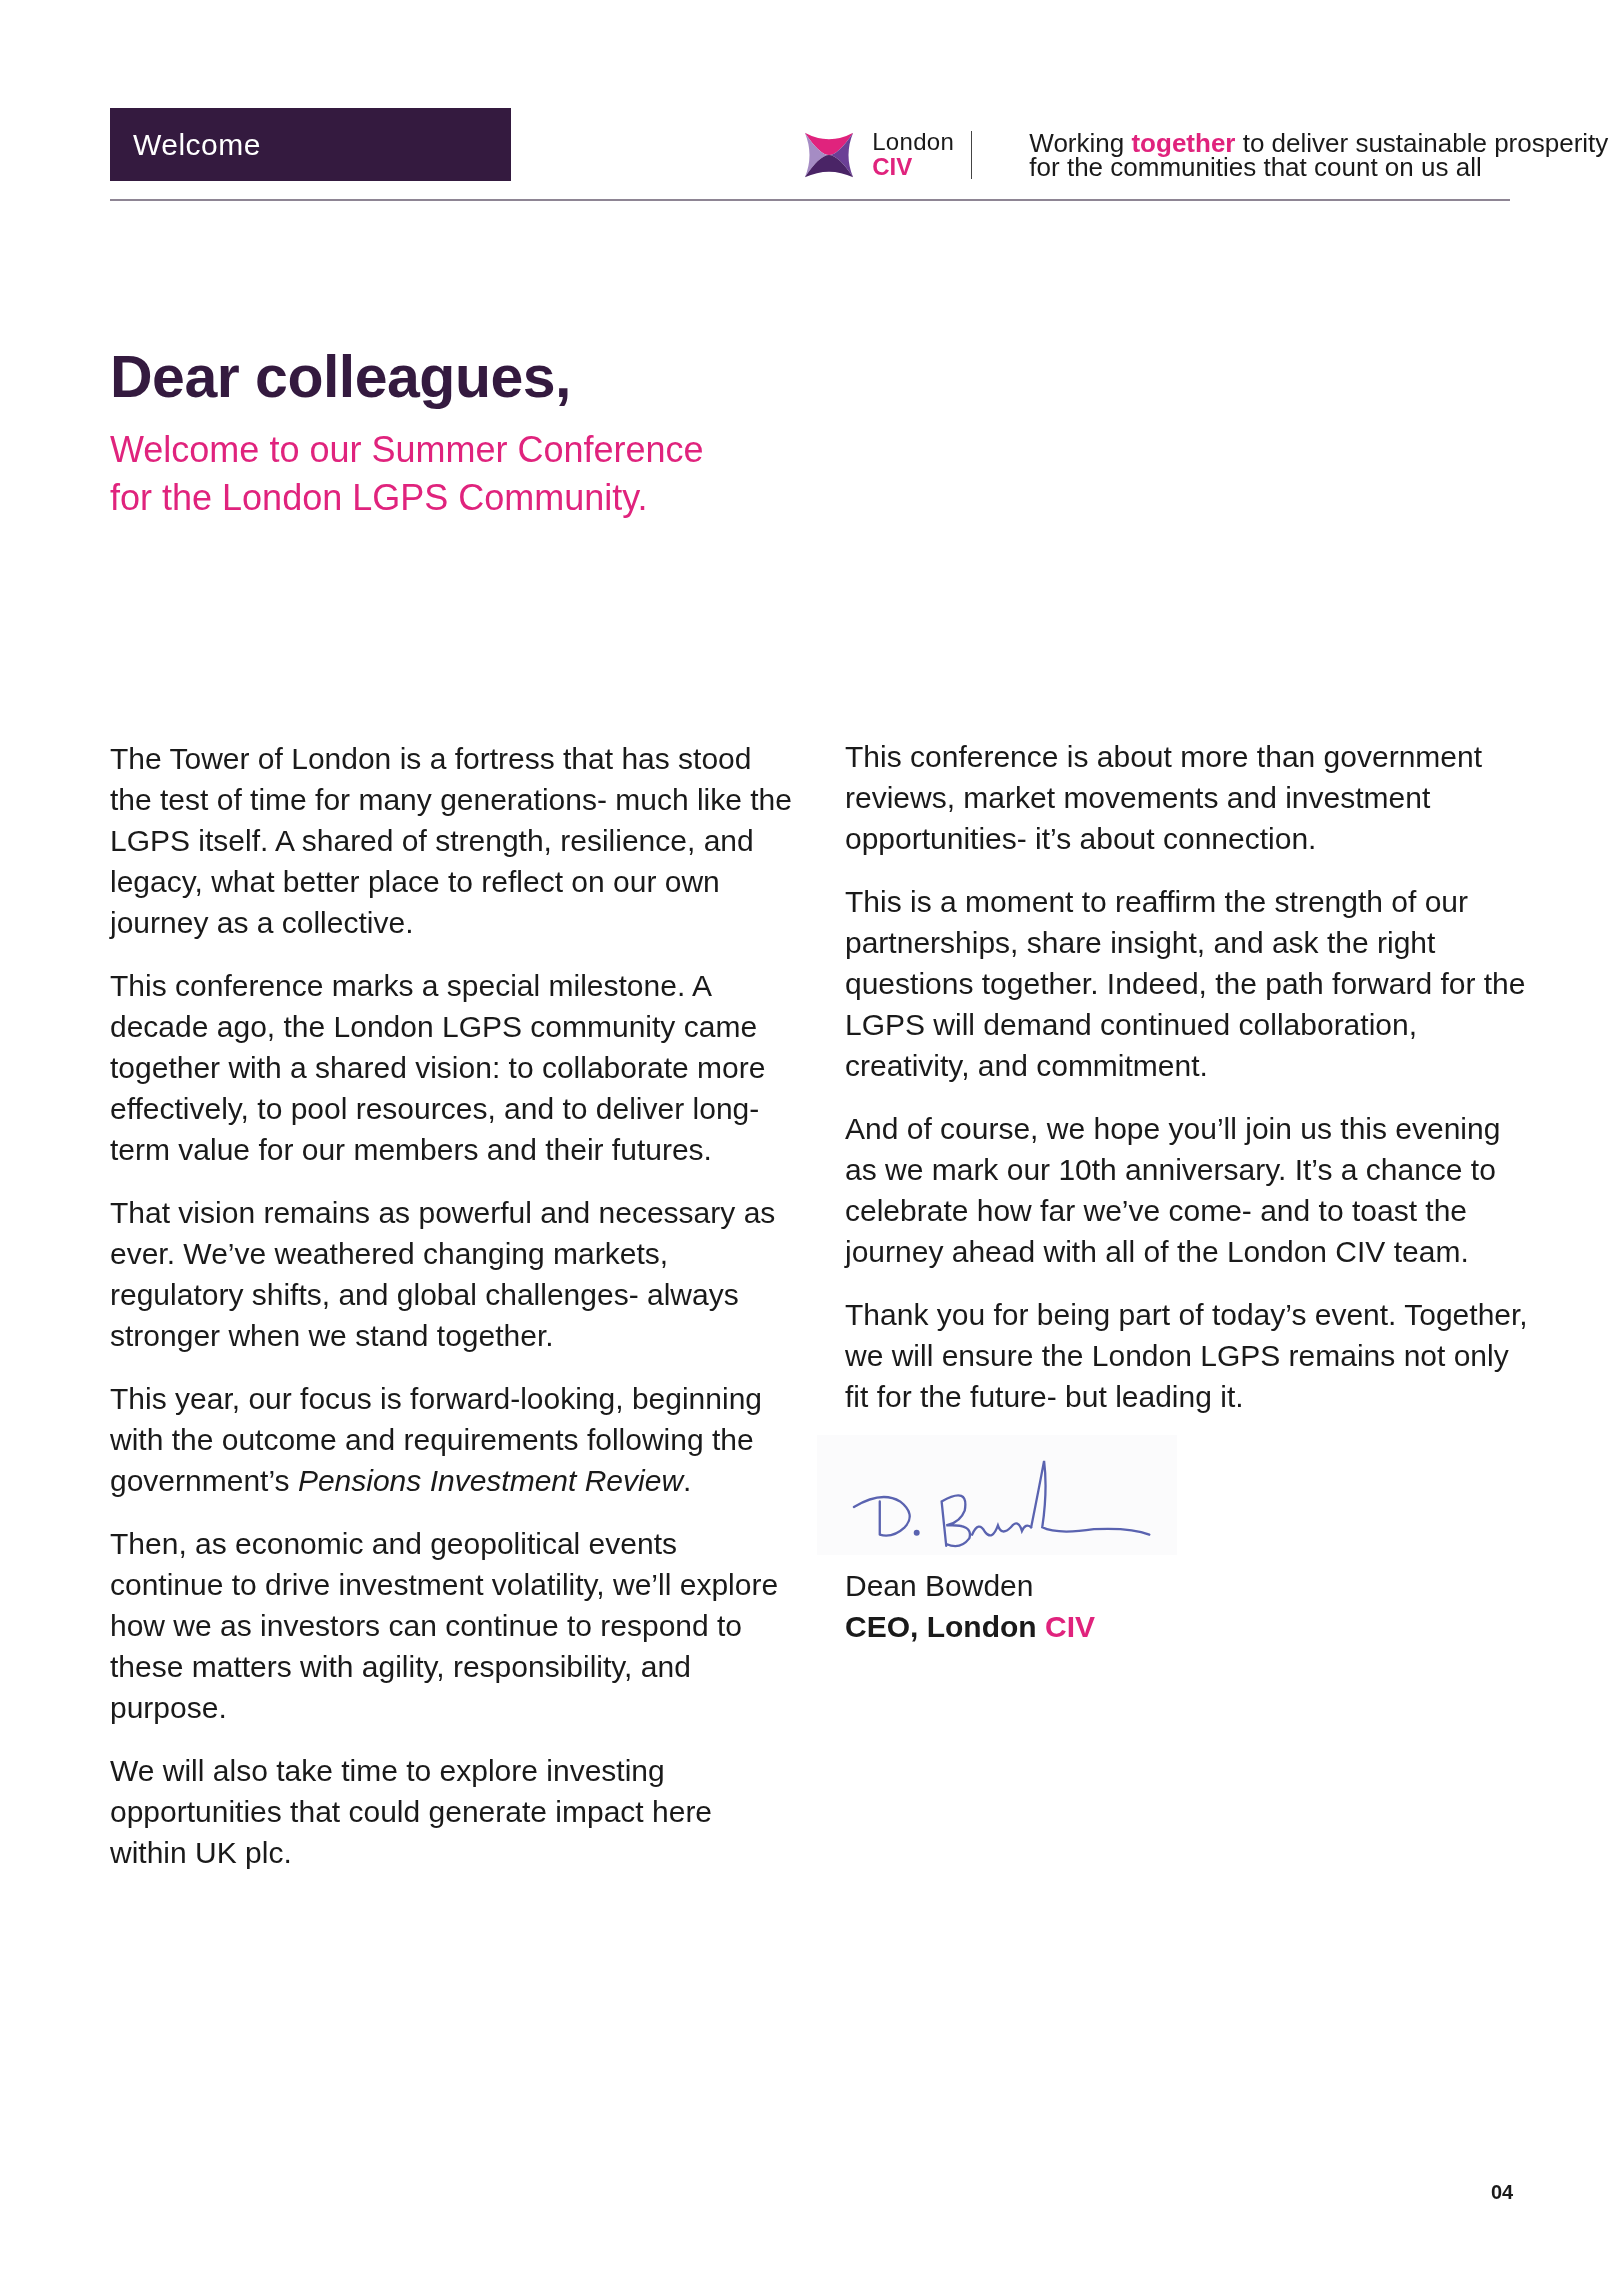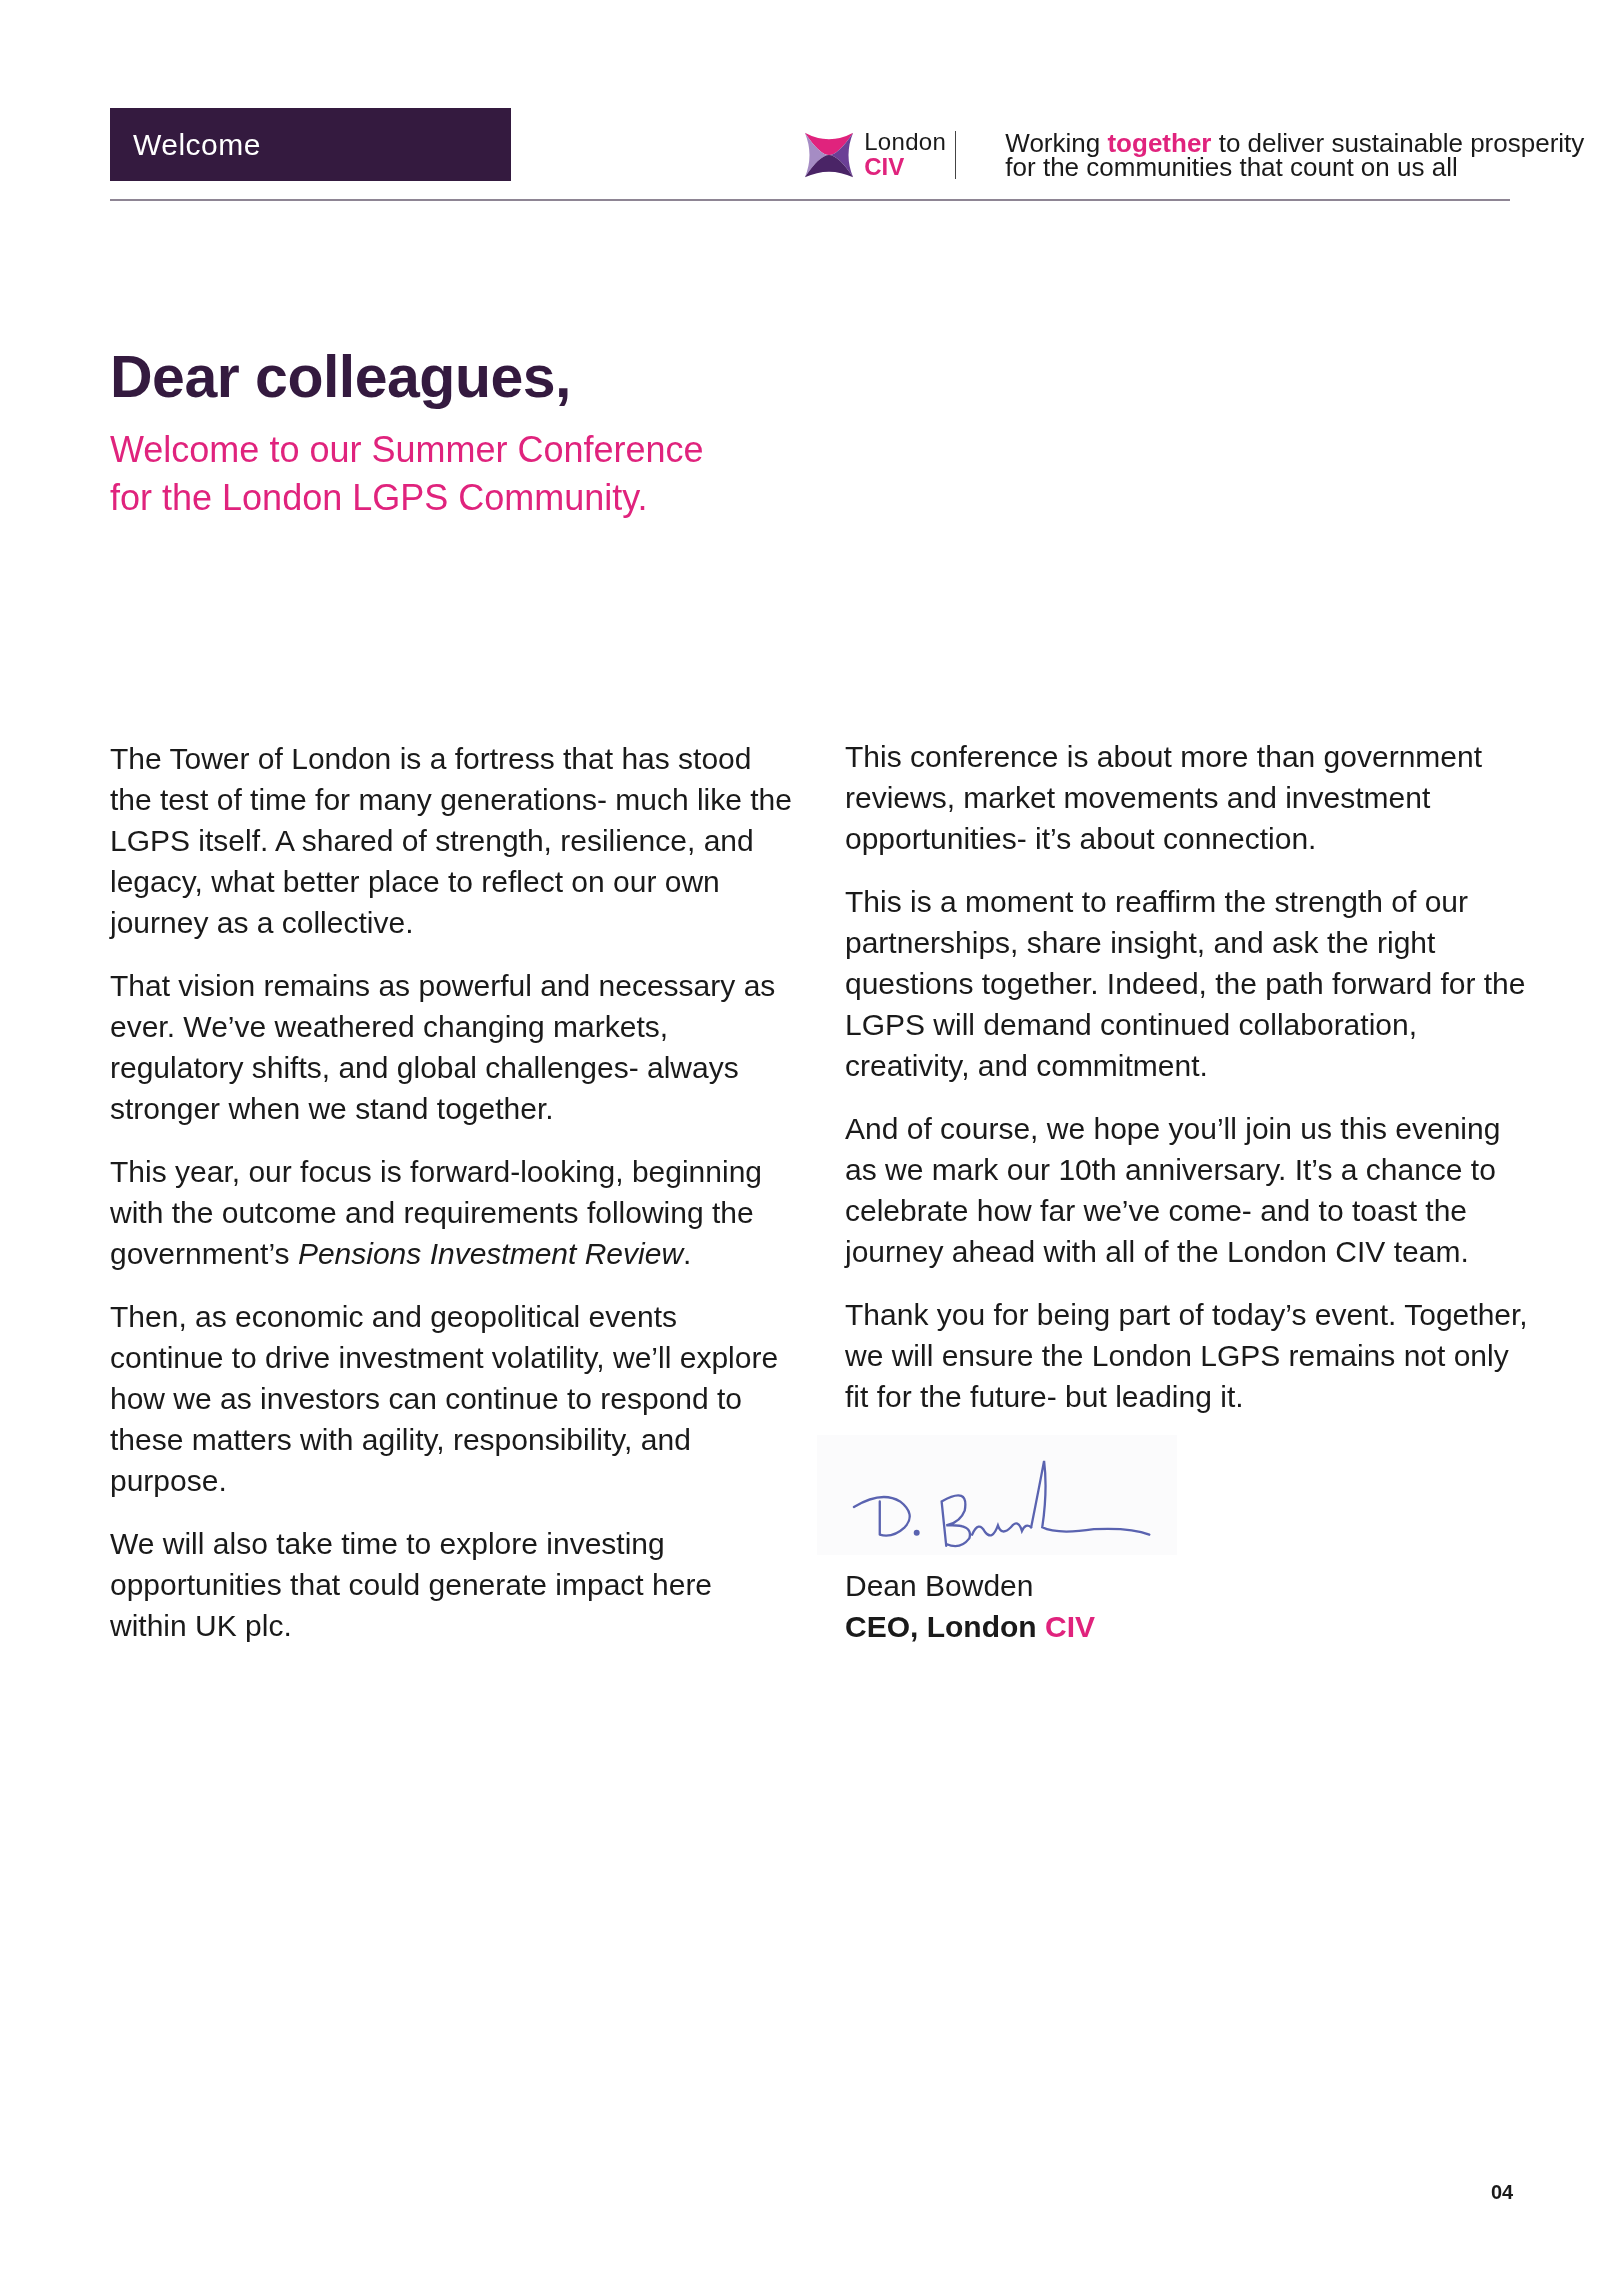--- a/index.html
+++ b/index.html
@@ -9,21 +9,21 @@
   .header-tab {
     position: absolute; left: 110px; top: 108px; width: 401px; height: 73px;
     background: #341a3f; color: #ffffff;
     font-size: 30px; font-weight: 300; letter-spacing: 0.5px;
     display: flex; align-items: center; padding-left: 23px;
   }
   .header-rule {
     position: absolute; left: 110px; top: 199px; width: 1400px; height: 1.8px; background: #8e8594;
   }
   .logo {
-    position: absolute; left: 803px; top: 127px; height: 55px; display: flex; align-items: center;
+    position: absolute; left: 803px; top: 127px; height: 55px; display: flex; align-items: center; gap: 8px;
   }
   .logo-mark { width: 52px; height: 52px; margin-right: 9.2px; }
   .logo-words { display: flex; flex-direction: column; line-height: 1; }
   .logo-london { font-size: 24px; color: #1a1a1a; letter-spacing: 0.3px; }
   .logo-civ { font-size: 24px; color: #e0237d; font-weight: bold; margin-top: 1.8px; }
   .logo-divider { width: 0.9px; height: 48px; background: #444; margin: 0 9.2px 0 9.2px; }
   .tagline { font-size: 26px; line-height: 24px; color: #1a1a1a; margin-left: 40px; }
   .tagline .accent { color: #e0237d; font-weight: bold; }
 
   .greeting {
@@ -78,20 +78,21 @@
 </div>
 
 <h1 class="greeting">Dear colleagues,</h1>
 <div class="subgreeting">
   <div>Welcome to our Summer Conference</div>
   <div>for the London LGPS Community.</div>
 </div>
 
 <div class="col col-left">
   <p>The Tower of London is a fortress that has stood the test of time for many generations- much like the LGPS itself. A shared of strength, resilience, and legacy, what better place to reflect on our own journey as a collective.</p>
+  <p>This conference marks a special milestone. A decade ago, the London LGPS community came together with a shared vision: to collaborate more effectively, to pool resources, and to deliver long-term value for our members and their futures.</p>
   <p>That vision remains as powerful and necessary as ever. We’ve weathered changing markets, regulatory shifts, and global challenges- always stronger when we stand together.</p>
   <p><span>This year, our focus is forward-looking, beginning with the outcome and requirements following the government’s </span><em>Pensions Investment Review</em><span>.</span></p>
   <p>Then, as economic and geopolitical events continue to drive investment volatility, we’ll explore how we as investors can continue to respond to these matters with agility, responsibility, and purpose.</p>
   <p>We will also take time to explore investing opportunities that could generate impact here within UK plc.</p>
 </div>
 
 <div class="col col-right">
   <p>This conference is about more than government reviews, market movements and investment opportunities- it’s about connection.</p>
   <p>This is a moment to reaffirm the strength of our partnerships, share insight, and ask the right questions together. Indeed, the path forward for the LGPS will demand continued collaboration, creativity, and commitment.</p>
   <p>And of course, we hope you’ll join us this evening as we mark our 10th anniversary. It’s a chance to celebrate how far we’ve come- and to toast the journey ahead with all of the London CIV team.</p>

